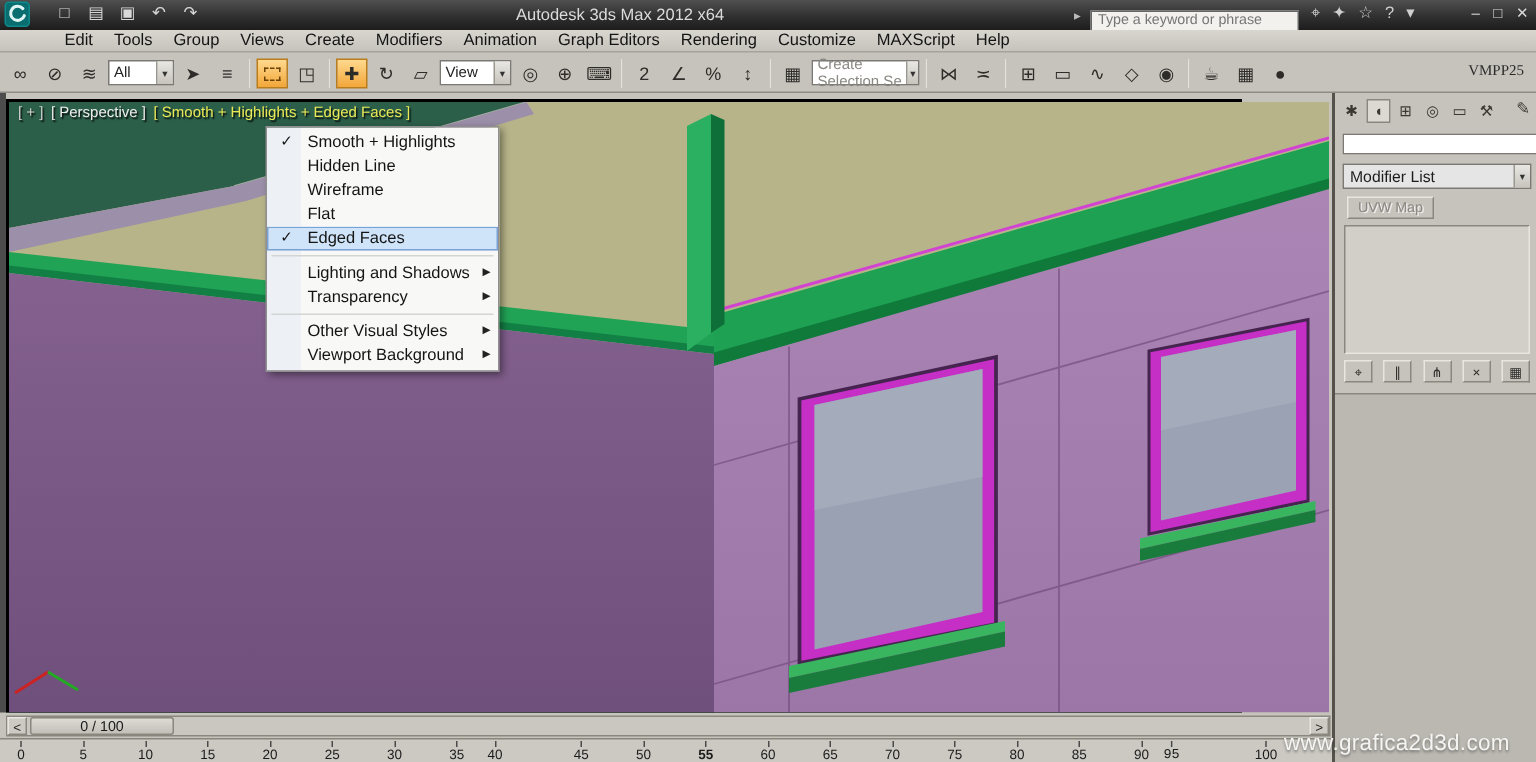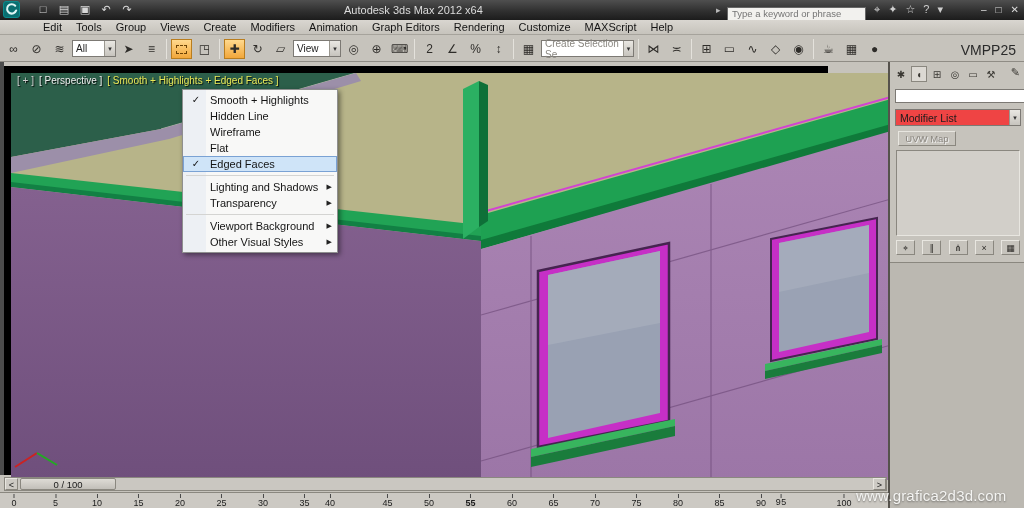--- a/index.html
+++ b/index.html
@@ -41,26 +41,26 @@
     border:1px solid transparent; cursor:default; }
   .tbtn.active { background:linear-gradient(#ffd98e,#f2a73a); border:1px solid #b97d1e; }
   .dashbox { display:inline-block; width:11px; height:9px; border:1px dashed #3d3b38; margin-top:5px; }
   .tbtn.active .dashbox { border-color:#6b4205; }
   .tsep { width:1px; height:20px; background:#97948c; border-right:1px solid #e4e2dc; margin:0 2px; }
   .tsel { display:flex; align-items:center; height:17px; background:#fff; border:1px solid #7c7974;
     font-size:10px; color:#222; padding-left:3px; cursor:default; }
   .tsel .lbl.muted { color:#8a8781; }
   .tsel-dd { margin-left:auto; width:11px; align-self:stretch; background:linear-gradient(#e9e7e2,#c7c4be);
     border-left:1px solid #9a978f; font-size:7px; color:#333; display:flex; align-items:center; justify-content:center; }
-  .vmpp { position:absolute; right:8px; top:42px; font-size:14px; color:#2a2a2a; }
+  .vmpp { position:absolute; right:8px; top:42px; font-size:10px; color:#2a2a2a;font-family:Liberation Serif, serif; }
 
   
   .left-strip { position:absolute; left:0; top:62px; width:4px; height:413px; background:#4c4c4c; }
   .viewport { position:absolute; left:4px; top:66px; width:824px; height:409px;
-    border:7px solid #000000; background:#14532d; }
+    border:2px solid #000000; background:#14532d; }
   .scene { position:absolute; left:0; top:0; }
   .vp-label { position:absolute; left:6px; top:2px; font-size:10px; text-shadow:1px 1px 1px rgba(0,0,0,.9);
     white-space:nowrap; cursor:default; }
   .vpl1 { color:#cfcfcf; margin-right:5px; }
   .vpl2 { color:#ededed; margin-right:5px; }
   .vpl3 { color:#e9e857; }
 
   
   .ctx { position:absolute; left:171px; top:16px; width:156px; background:#f7f7f6;
     background:linear-gradient(to right,#edf0f4 0,#edf0f4 23px,#f8f8f7 23px);
@@ -75,21 +75,21 @@
   
   .panel { position:absolute; left:888px; top:62px; width:136px; height:446px;
     background:#c6c3bc; border-left:2px solid #55524c; }
   .panel-tabs { position:absolute; left:3px; top:4px; display:flex; gap:2px; }
   .ptab { width:16px; height:16px; line-height:15px; text-align:center; font-size:10px; color:#3a3833;
     border:1px solid transparent; cursor:default; }
   .ptab.active { background:#dcd9d3; border:1px solid #8a877f; }
   .pen { position:absolute; right:4px; top:4px; font-size:11px; color:#3a3833; cursor:default; }
   .name-row { position:absolute; left:5px; top:27px; width:126px; display:flex; gap:3px; align-items:center; }
   .name-row input { flex:1; height:14px; background:#fff; border:1px solid #7c7974; font-size:10px; padding:0 2px; outline:none; }
-  .modlist { position:absolute; left:5px; top:47px; width:126px; height:17px; background:#ef4444;
+  .modlist { position:absolute; left:5px; top:47px; width:126px; height:17px; background:#e5e5e5;
     border:1px solid #7c7974; display:flex; align-items:center; padding-left:4px; font-size:10.5px; color:#1c1c1c; cursor:default; }
   .uvw { position:absolute; left:8px; top:69px; width:58px; height:15px; font-size:9.5px;
     color:#8b8780; text-shadow:1px 1px 0 #eee; background:#c6c3bc; text-align:center;
     border:1px solid; border-color:#e8e6e0 #8a877f #8a877f #e8e6e0;
     font-family:"Liberation Sans","DejaVu Sans",sans-serif; }
   .stack { position:absolute; left:6px; top:88px; width:124px; height:86px; background:#d2cfc9;
     border:1px solid; border-color:#8a877f #e8e6e0 #e8e6e0 #8a877f; }
   .stack-btns { position:absolute; left:6px; top:178px; width:124px; display:flex; justify-content:space-between; }
   .sbtn { width:19px; height:15px; line-height:14px; text-align:center; font-size:9px; color:#2e2c29;
     background:#c6c3bc; border:1px solid; border-color:#e8e6e0 #8a877f #8a877f #e8e6e0; cursor:default; }
@@ -190,21 +190,21 @@
       <span class="tbtn">◎</span>
       <span class="tbtn">⊕</span>
       <span class="tbtn">⌨</span>
       <span class="tsep"></span>
       <span class="tbtn">2</span>
       <span class="tbtn">∠</span>
       <span class="tbtn">%</span>
       <span class="tbtn">↕</span>
       <span class="tsep"></span>
       <span class="tbtn">▦</span>
-      <div class="tsel" style="width: 93px;">
+      <div class="tsel" style="width: 72px;">
         <span class="lbl muted">Create Selection Se</span>
         <span class="tsel-dd">▾</span>
       </div>
       <span class="tsep"></span>
       <span class="tbtn">⋈</span>
       <span class="tbtn">≍</span>
       <span class="tsep"></span>
       <span class="tbtn">⊞</span>
       <span class="tbtn">▭</span>
       <span class="tbtn">∿</span>
@@ -276,22 +276,22 @@
     <div class="ctx" id="ctxmenu">
         <div class="ctx-item"><span class="check">✓</span><span class="lbl">Smooth + Highlights</span></div>
         <div class="ctx-item"><span class="check"></span><span class="lbl">Hidden Line</span></div>
         <div class="ctx-item"><span class="check"></span><span class="lbl">Wireframe</span></div>
         <div class="ctx-item"><span class="check"></span><span class="lbl">Flat</span></div>
         <div class="ctx-item hl"><span class="check">✓</span><span class="lbl">Edged Faces</span></div>
         <div class="ctx-sep"></div>
         <div class="ctx-item"><span class="check"></span><span class="lbl">Lighting and Shadows</span><span class="sub">▶</span></div>
         <div class="ctx-item"><span class="check"></span><span class="lbl">Transparency</span><span class="sub">▶</span></div>
         <div class="ctx-sep"></div>
+        <div class="ctx-item"><span class="check"></span><span class="lbl">Other Visual Styles</span><span class="sub">▶</span></div>
         <div class="ctx-item"><span class="check"></span><span class="lbl">Viewport Background</span><span class="sub">▶</span></div>
-        <div class="ctx-item"><span class="check"></span><span class="lbl">Other Visual Styles</span><span class="sub">▶</span></div>
       </div>
   </div>
 
   <div class="panel">
     <div class="panel-tabs" id="paneltabs">
         <span class="ptab">✱</span>
         <span class="ptab active">◖</span>
         <span class="ptab">⊞</span>
         <span class="ptab">◎</span>
         <span class="ptab">▭</span>

